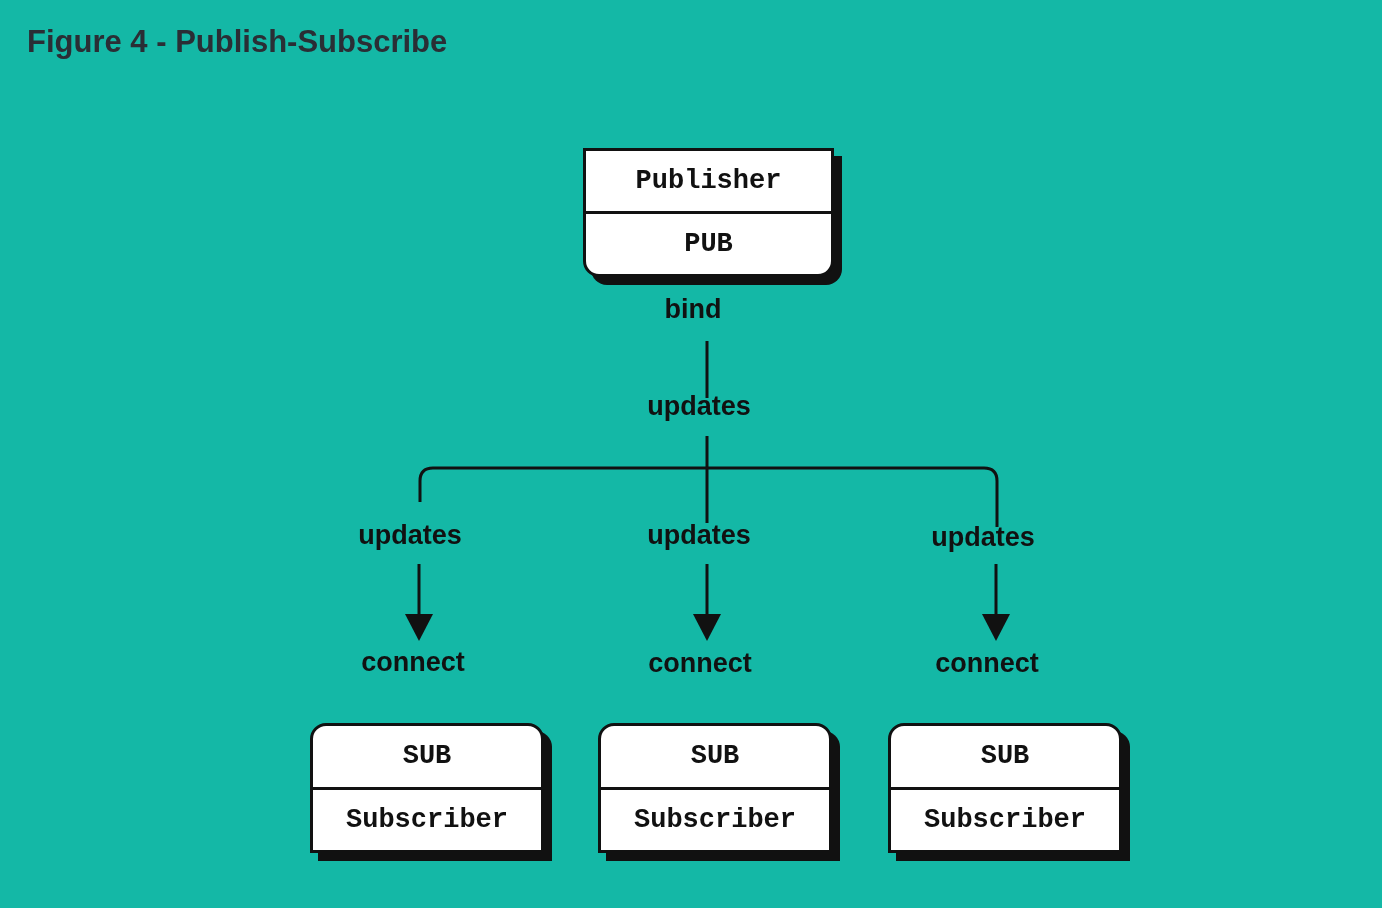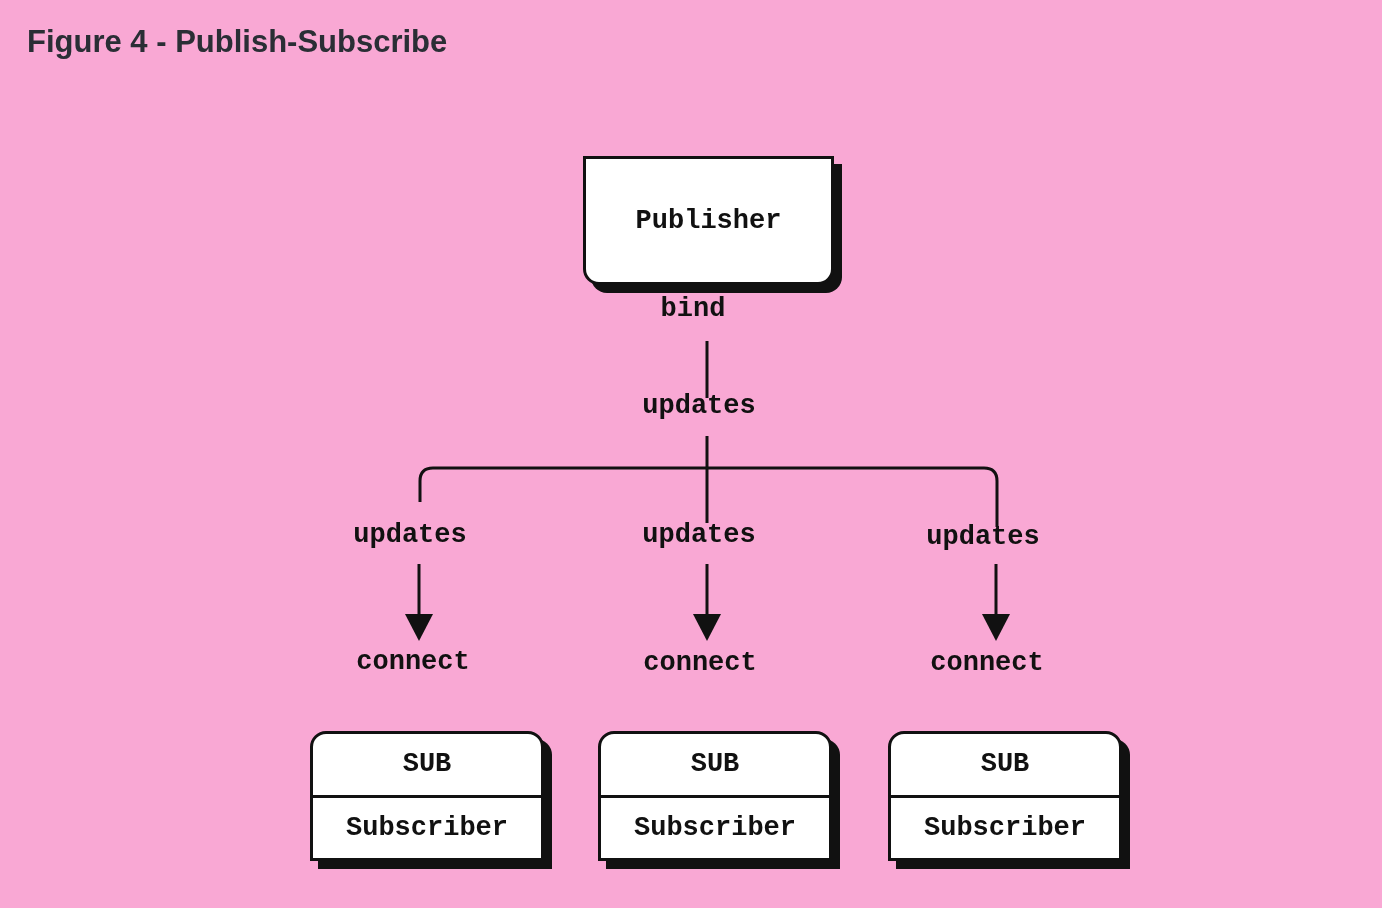--- a/index.html
+++ b/index.html
@@ -7,21 +7,21 @@
     padding: 0;
     background: #ffffff;
     width: 1382px;
     height: 908px;
     overflow: hidden;
   }
   .stage {
     position: relative;
     width: 1382px;
     height: 908px;
-    background: #f9a8d4;
+    background: #14b8a6;
     font-family: "Liberation Sans", "DejaVu Sans", sans-serif;
   }
   .figure-title {
     position: absolute;
     left: 27px;
     top: 26px;
     font-size: 31px;
     line-height: 1.0;
     font-weight: bold;
     color: #2a2e35;
@@ -35,21 +35,20 @@
     height: 908px;
   }
   .node {
     position: absolute;
     background: #ffffff;
     border: 3px solid #111111;
     box-shadow: 8px 8px 0 0 #111111;
     display: flex;
     flex-direction: column;
     box-sizing: content-box;
-    margin-top: 8px;
   }
   .node-pub {
     left: 583px;
     top: 148px;
     width: 245px;
     height: 123px;
     border-radius: 0 0 16px 16px;
   }
   .node-sub {
     width: 228px;
@@ -70,21 +69,21 @@
     font-size: 27px;
     color: #111111;
     white-space: nowrap;
   }
   .comp + .comp {
     border-top: 3px solid #111111;
   }
   .edge-label {
     position: absolute;
     transform: translate(-50%, -50%);
-    font-family: Liberation Mono, monospace;
+    font-family: Liberation Sans, sans-serif;
     font-weight: bold;
     font-size: 27px;
     color: #111111;
     white-space: nowrap;
   }
   .lbl-bind        { left: 693px; top: 309px; }
   .lbl-updates-top { left: 699px; top: 406px; }
   .lbl-updates-1   { left: 410px; top: 535px; }
   .lbl-updates-2   { left: 699px; top: 535px; }
   .lbl-updates-3   { left: 983px; top: 537px; }
@@ -117,20 +116,21 @@
     </g>
 
     <g>
       <path d="M996 564 L996 617" stroke="#111111" stroke-width="3" fill="none"></path>
       <polygon points="982,614 1010,614 996,641" fill="#111111"></polygon>
     </g>
   </svg>
 
   <div class="node node-pub">
     <div class="comp">Publisher</div>
+    <div class="comp">PUB</div>
   </div>
 
   <div class="edge-label lbl-bind">bind</div>
   <div class="edge-label lbl-updates-top">updates</div>
 
   <div class="edge-label lbl-updates-1">updates</div>
   <div class="edge-label lbl-updates-2">updates</div>
   <div class="edge-label lbl-updates-3">updates</div>
 
   <div class="edge-label lbl-connect-1">connect</div>

